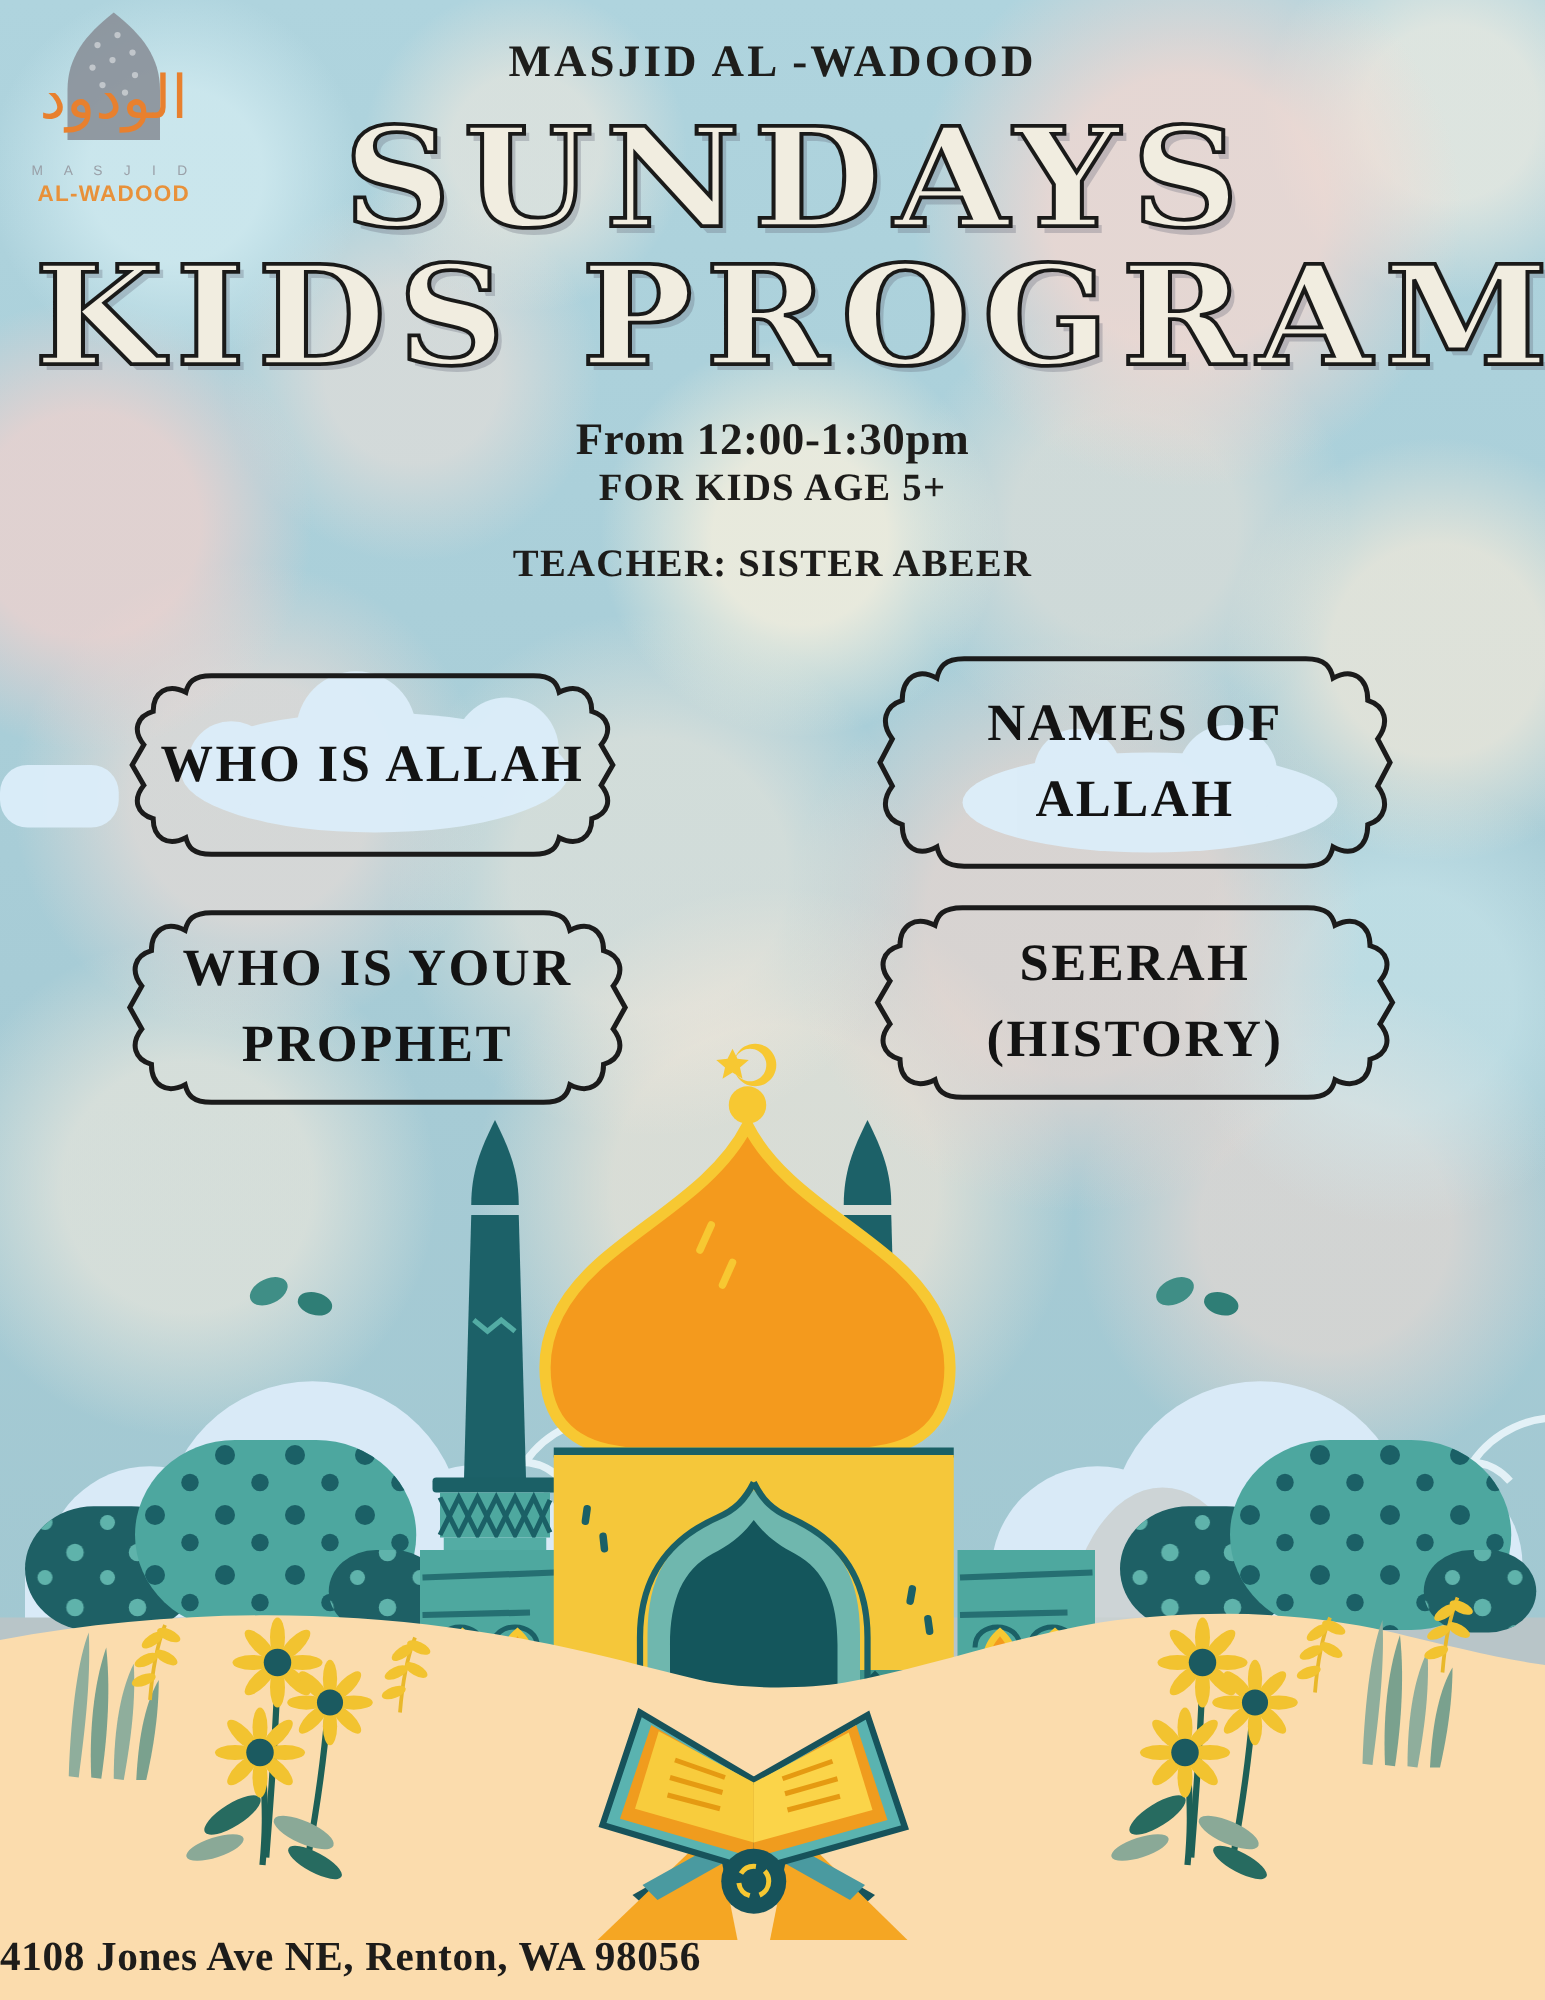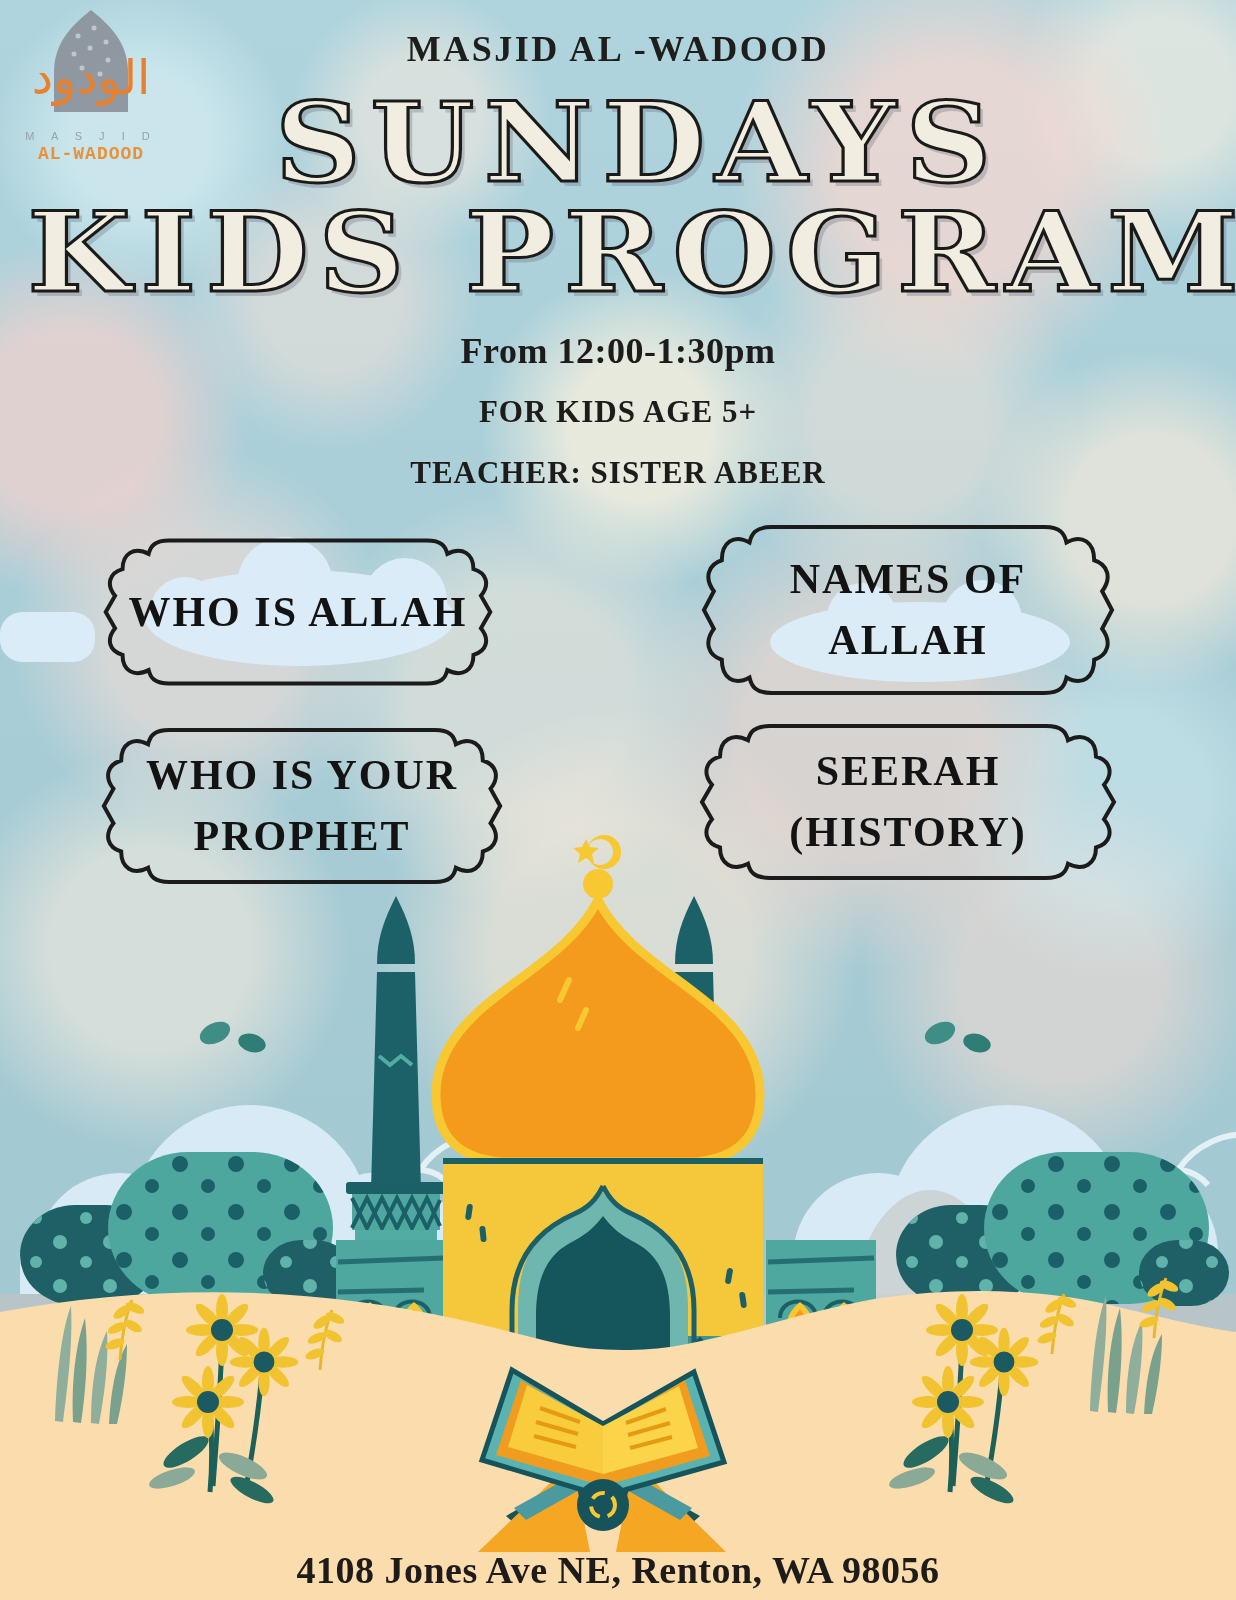--- a/index.html
+++ b/index.html
@@ -23,44 +23,44 @@
       radial-gradient(circle at 1120px 800px, rgba(210,236,240,.5) 90px, rgba(210,236,240,0) 180px),
       radial-gradient(circle at 150px 950px, rgba(252,238,222,.55) 100px, rgba(252,238,222,0) 200px),
       radial-gradient(circle at 620px 950px, rgba(250,233,215,.6) 130px, rgba(250,233,215,0) 240px),
       radial-gradient(circle at 1060px 980px, rgba(247,220,210,.55) 100px, rgba(247,220,210,0) 200px),
       linear-gradient(180deg,#afd4de 0%,#a6cbd5 55%,#9fc6cf 100%);
   }
   .scene{position:absolute;inset:0;pointer-events:none;}
   
   .logo{position:absolute;left:16px;top:6px;width:150px;text-align:center;}
   .logo-masjid{font-family:"Liberation Sans",sans-serif;font-size:11px;letter-spacing:7px;color:#9aa0a8;margin-top:2px;}
-  .logo-name{font-family:Liberation Mono, monospace;font-size:18px;font-weight:bold;color:#e8913a;letter-spacing:1px;margin-top:2px;}
+  .logo-name{font-family:Liberation Sans, sans-serif;font-size:18px;font-weight:bold;color:#e8913a;letter-spacing:1px;margin-top:2px;}
   
   .org-title{position:absolute;top:28px;left:0;width:100%;text-align:center;
     font-size:36px;font-weight:bold;letter-spacing:2.5px;color:#1e1e1c;}
   .big-title{position:absolute;top:88px;left:0;width:100%;text-align:center;
     font-family:"DejaVu Serif",serif;font-weight:bold;line-height:1.0;
     color:#f1ede0;-webkit-text-stroke:3px #1a1a19;letter-spacing:9px;
     text-shadow:4px 5px 0 rgba(90,95,110,.28);padding-left:20px;}
   .big-title .line{display:block;font-size:110px;transform:scaleX(1.08);transform-origin:center;}
   .details{position:absolute;top:330px;left:0;width:100%;text-align:center;font-weight:bold;color:#1d1c1a;}
-  .details .time{font-size:36px;letter-spacing:.5px;margin-bottom:22px;}
+  .details .time{font-size:36px;letter-spacing:.5px;}
   .details .age,.details .teacher{font-size:31px;letter-spacing:1px;margin-bottom:25px;text-align:center;}
   
   .bubble{position:absolute;display:flex;flex-direction:column;align-items:center;justify-content:center;text-align:center;}
   .bubble svg.frame{position:absolute;inset:0;width:100%;height:100%;}
   .bubble .t{position:relative;font-size:42px;font-weight:bold;letter-spacing:2px;line-height:1.45;color:#131313;}
   .bubble .t:empty{display:none;}
   .b1{left:102px;top:531px;width:392px;height:162px;}
   .b2{left:700px;top:516px;width:416px;height:188px;}
   .b3{left:100px;top:720px;width:404px;height:172px;}
   .b4{left:698px;top:716px;width:420px;height:172px;}
   
-  .footer{position:absolute;top:1548px;left:0;width:100%;text-align:center;
-    font-size:38px;font-weight:bold;letter-spacing:.5px;color:#1d1c1a;}
+  .footer{position:absolute;top:1548px;left:0;width:100%;text-align:left;
+    font-size:33px;font-weight:bold;letter-spacing:.5px;color:#1d1c1a;}
 </style>
 </head>
 <body>
 
 <div class="poster">
 
   <svg class="scene" viewBox="0 0 1236 1600" aria-hidden="true">
     <defs>
       <pattern id="pd" width="56" height="48" patternUnits="userSpaceOnUse">
         <circle cx="12" cy="12" r="8" fill="#1B6066"></circle>

